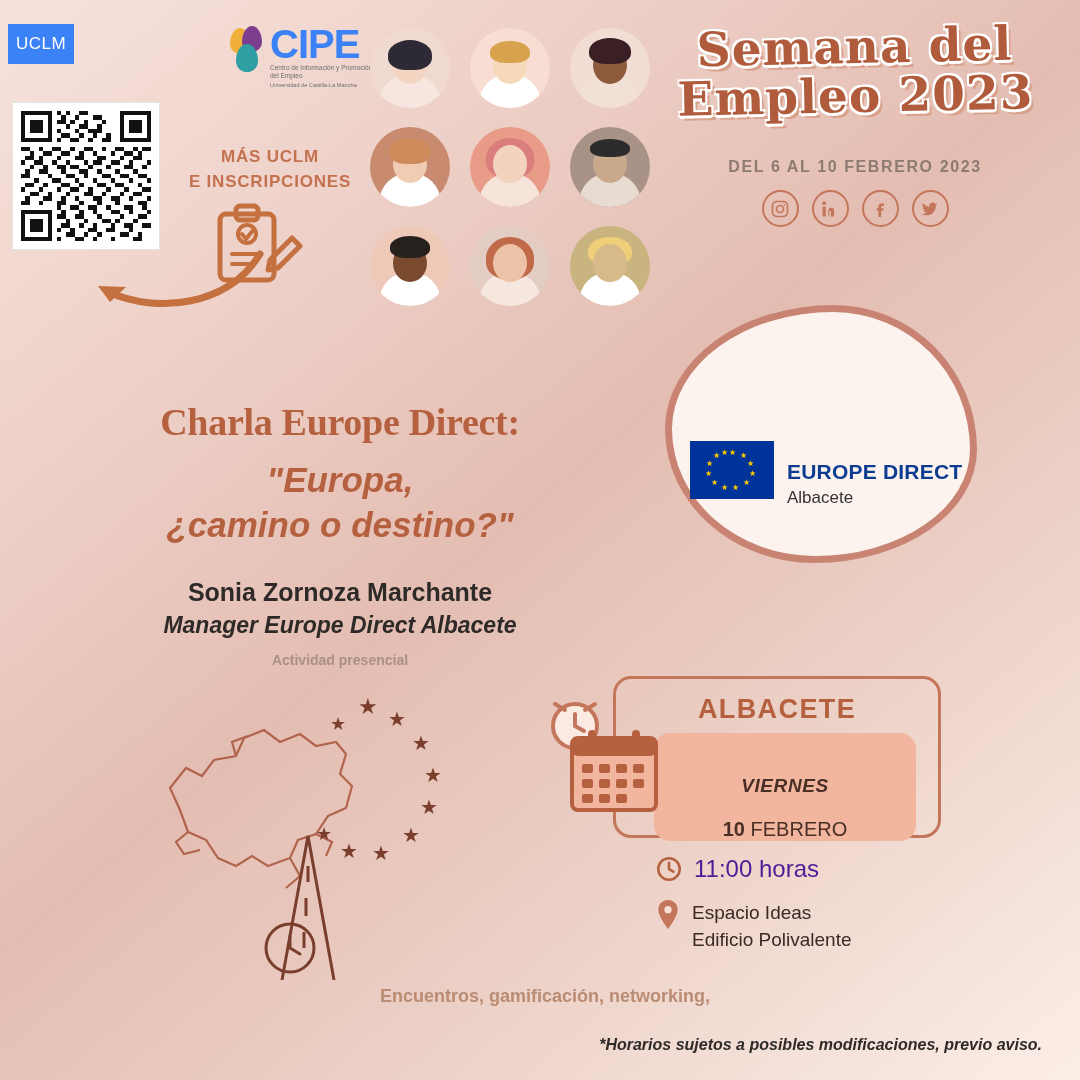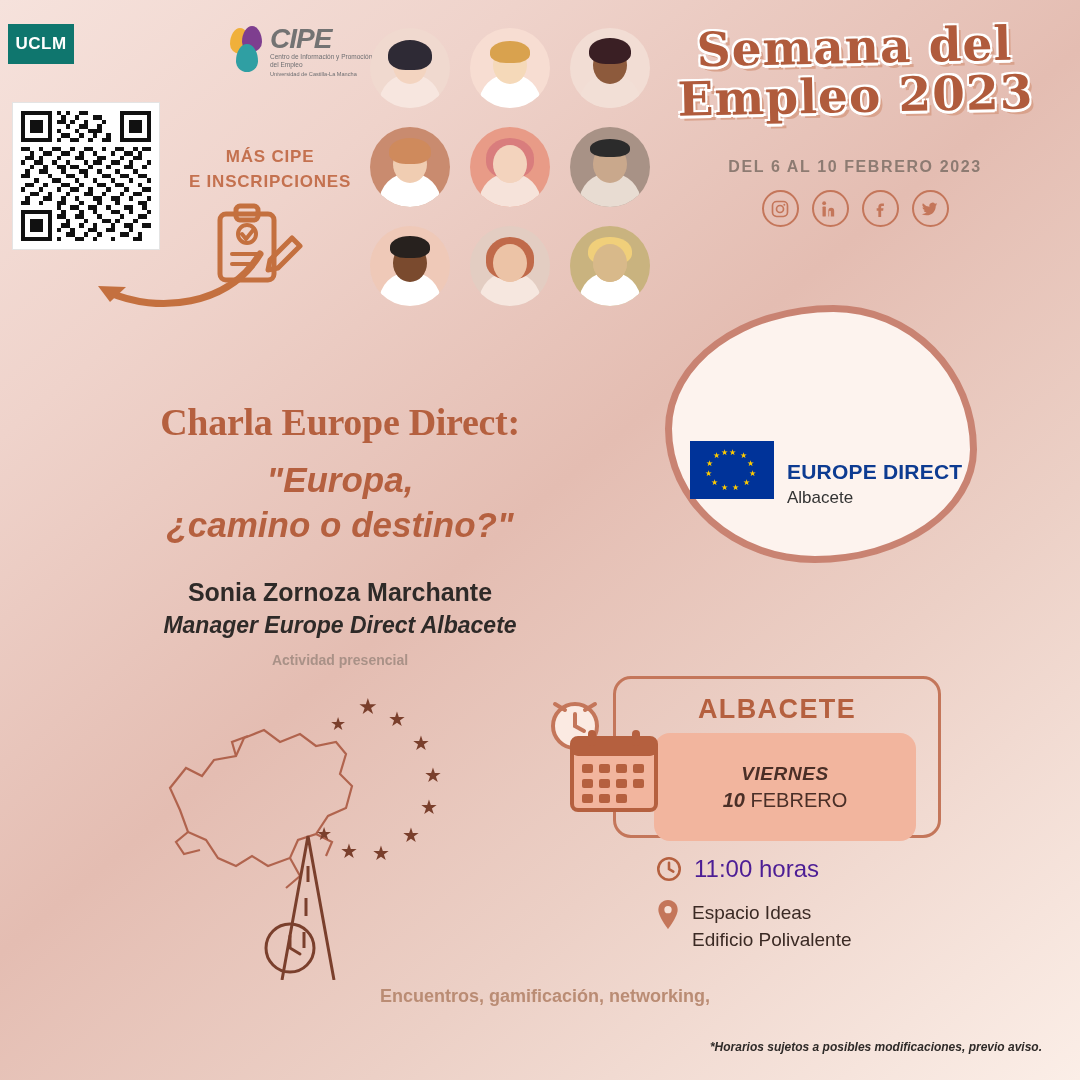--- a/index.html
+++ b/index.html
@@ -10,35 +10,35 @@
     position: relative;
     overflow: hidden;
     color: #5a3a31;
   }
 
   
   .uclm-logo {
     position: absolute; left: 8px; top: 24px; display: flex; align-items: center; gap: 9px;
   }
   .uclm-mark {
-    width: 66px; height: 40px; background: #0f766e; color: #fff;
+    width: 66px; height: 40px; background: #3b82f6; color: #fff;
     display: flex; align-items: center; justify-content: center;
-    font-size: 17px; font-weight: bold; letter-spacing: .5px;
+    font-size: 17px; font-weight: normal; letter-spacing: .5px;
   }
   .uclm-text { font-size: 12.5px; font-weight: bold; color: #8b1535; line-height: 1.32; }
 
   .cipe-logo { position: absolute; left: 228px; top: 26px; display: flex; align-items: flex-start; gap: 4px; }
   .cipe-drop-wrap { position: relative; width: 38px; height: 48px; }
   .cipe-drop {
     position: absolute; width: 20px; height: 26px; border-radius: 50% 50% 50% 50% / 62% 62% 38% 38%;
   }
   .cipe-d1 { left: 2px; top: 2px; background: #f0b03a; }
   .cipe-d2 { left: 14px; top: 0px; background: #7e3e8f; }
   .cipe-d3 { left: 8px; top: 18px; background: #2f9fa3; width: 22px; height: 28px; }
-  .cipe-title { font-size: 28px; font-weight: bold; color: #737373; line-height: .9; letter-spacing: -1px; font-style: italic; }
+  .cipe-title { font-size: 40px; font-weight: bold; color: #3b82f6; line-height: .9; letter-spacing: -1px; }
   .cipe-sub { font-size: 6.5px; color: #6d6e71; line-height: 1.25; max-width: 112px; margin-top: 2px; }
   .cipe-sub2 { font-size: 5.6px; color: #6d6e71; margin-top: 2px; }
 
   
   .qr-box {
     position: absolute; left: 12px; top: 102px; width: 148px; height: 148px;
     background: #fff; padding: 8px; border: 1px solid #e4e4e4;
   }
   .qr-grid { width: 100%; height: 100%; }
   .masinfo {
@@ -119,40 +119,40 @@
     position: absolute; left: 613px; top: 676px; width: 328px; height: 162px;
     border: 3px solid #c4765a; border-radius: 18px;
   }
   .city-label {
     position: absolute; left: 613px; top: 694px; width: 328px; text-align: center;
     font-size: 27px; font-weight: bold; color: #b5603f; letter-spacing: 1.4px;
   }
   .card-filled {
     position: absolute; left: 654px; top: 733px; width: 262px; height: 108px;
     background: #f2b59e; border-radius: 16px;
-    display: flex; flex-direction: column; align-items: center; justify-content: center; gap: 4px;
+    display: flex; flex-direction: column; align-items: center; justify-content: flex-end; gap: 21px;
   }
   .card-day { font-size: 19px; font-style: italic; font-weight: bold; color: #4a2f27; letter-spacing: .6px; }
   .card-date { font-size: 20px; color: #4a2f27; }
-  .card-date b { font-style: italic; }
+  .card-date b { }
   .clock-art { position: absolute; left: 543px; top: 690px; }
   .cal-art { position: absolute; left: 568px; top: 728px; }
 
   .time-row { position: absolute; left: 655px; top: 855px; display: flex; align-items: center; gap: 11px; }
   .time-row .t { font-size: 24px; font-weight: normal; color: #4c1d95; }
   .place-row { position: absolute; left: 655px; top: 900px; display: flex; align-items: flex-start; gap: 11px; }
   .place-row .p { font-size: 19px; font-weight: normal; color: #3b2a24; line-height: 1.4; }
 
   .tagline {
     position: absolute; left: 330px; top: 983px; width: 430px; text-align: center;
     font-size: 18px; font-weight: bold; color: #ba8c74; line-height: 1.5;
   }
   .footnote {
     position: absolute; right: 38px; bottom: 26px;
-    font-size: 12px; font-style: italic; font-weight: bold; color: #2e2a28;
+    font-size: 16px; font-style: italic; font-weight: bold; color: #2e2a28;
   }
 </style>
 </head>
 <body>
 
 <div class="uclm-logo">
   <div class="uclm-mark">UCLM</div>
 </div>
 
 <div class="cipe-logo">
@@ -351,21 +351,21 @@
       <rect x="8" y="28" width="1" height="1"></rect>
         <rect x="12" y="28" width="2" height="1"></rect>
         <rect x="16" y="28" width="1" height="1"></rect>
         <rect x="20" y="28" width="1" height="1"></rect>
         <rect x="25" y="28" width="2" height="1"></rect>
     </g>
   </svg>
 </div>
 
 <div class="masinfo">
-  <div>MÁS CIPE</div>
+  <div>MÁS UCLM</div>
   <div>E INSCRIPCIONES</div>
 </div>
 
 <svg class="arrow-svg" width="180" height="80" viewBox="0 0 180 80">
   <path d="M172 14 C140 66, 70 74, 20 52" stroke="#c4703f" stroke-width="7" fill="none" stroke-linecap="round"></path>
   <path d="M10 46 L22 62 L38 47 Z" fill="#c4703f"></path>
 </svg>
 
 <svg class="clipboard" width="92" height="92" viewBox="0 0 92 92">
   <rect x="8" y="14" width="54" height="66" rx="6" fill="none" stroke="#c4703f" stroke-width="5"></rect>

